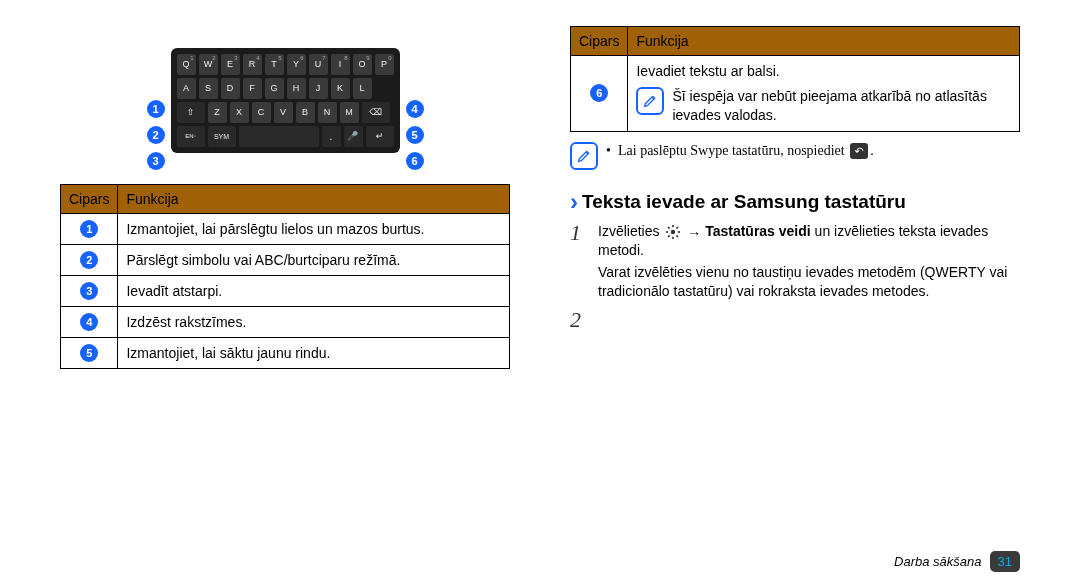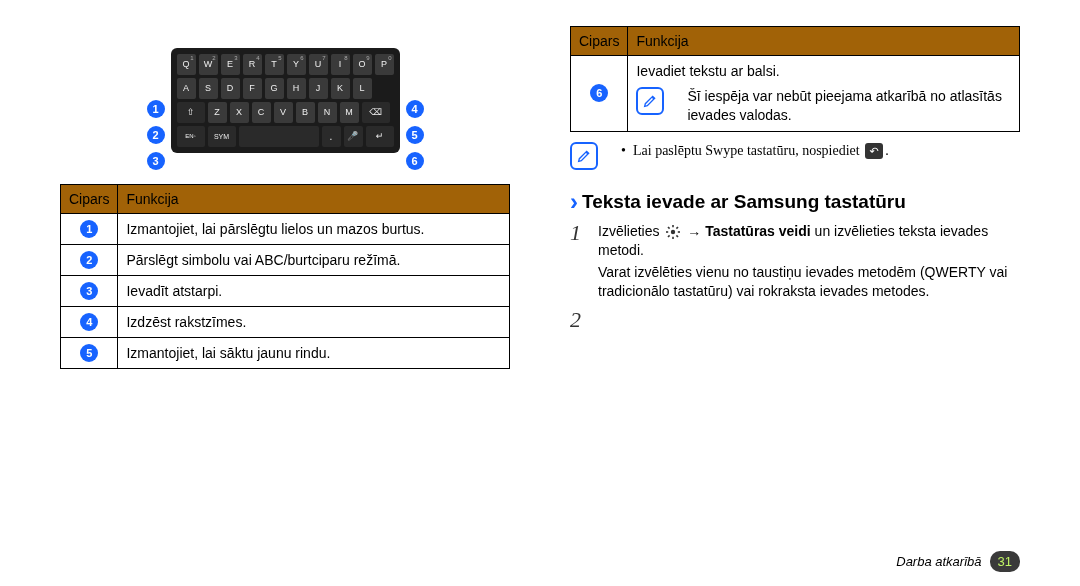--- a/index.html
+++ b/index.html
@@ -75,21 +75,21 @@
     border: 1px solid #000;
     padding: 6px 8px;
     text-align: left;
     vertical-align: middle;
     font-weight: normal;
   }
   table.legend thead td, table.legend thead th {
     background: #a16207;
   }
   table.legend td.num { width: 54px; text-align: center; }
-  .note-row { display: flex; gap: 23px; align-items: flex-start; margin-top: 6px; }
+  .note-row { display: flex; gap: 8px; align-items: flex-start; margin-top: 6px; }
   .note-icon-box {
     width: 28px; height: 28px; border: 2px solid #1763ff; border-radius: 6px;
     display: flex; align-items: center; justify-content: center; flex-shrink: 0;
   }
   .note-icon-box svg { width: 16px; height: 16px; }
   .note-list { list-style: none; }
   .note-list li { position: relative; padding-left: 12px; margin-bottom: 4px; font-family: Liberation Serif, serif; }
   .note-list li::before { content: "•"; position: absolute; left: 0; }
   .inline-icon {
     display: inline-flex; vertical-align: middle;
@@ -126,22 +126,22 @@
   .step .sub { margin-top: 4px; }
   .footer {
     position: absolute;
     bottom: 14px;
     right: 60px;
     display: flex; align-items: center; gap: 8px;
     font-style: italic;
     font-size: 13px;
   }
   .footer .pg {
-    background: #3a3a3a; color: #bef264; font-style: normal;
-    padding: 3px 8px; border-radius: 10px;
+    background: #3a3a3a; color: #0ea5e9; font-style: normal;
+    padding: 3px 8px; border-radius: 5px;
   }
   .svg-pen { fill: none; stroke: #1763ff; stroke-width: 2; }
 </style>
 </head>
 <body>
 
 <div class="page">
 
   <div class="col">
 
@@ -301,15 +301,15 @@
     </div>
 
     <div class="step">
       <div class="n">2</div>
     </div>
 
   </div>
 </div>
 
 <div class="footer">
-  <span>Darba atkarībā</span>
+  <span>Darba sākšana</span>
   <span class="pg">31</span>
 </div>
 
 </body></html>

